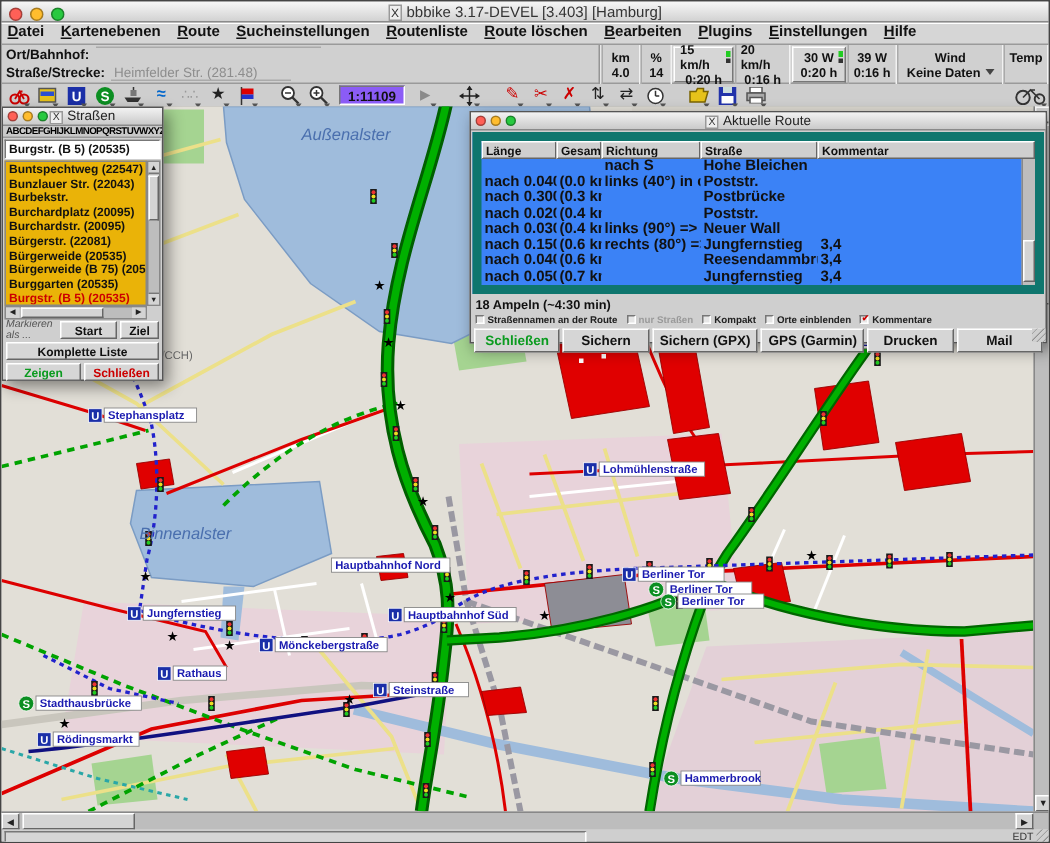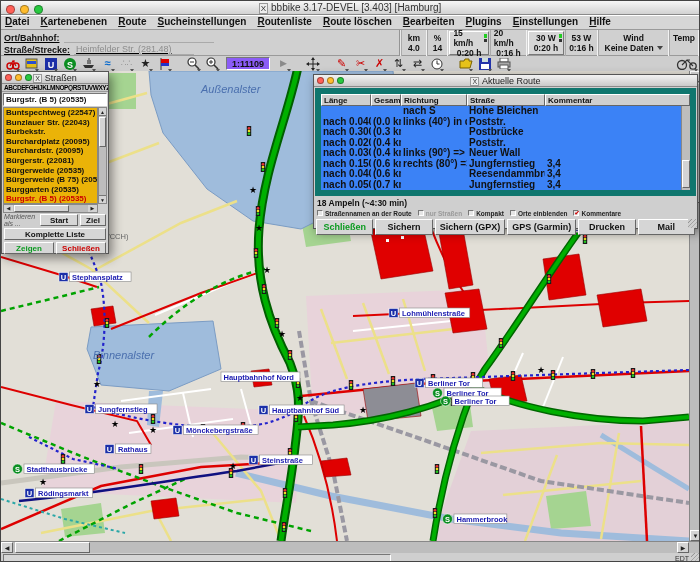--- a/index.html
+++ b/index.html
@@ -14,21 +14,21 @@
   .l.red{background:#ff6057}.l.yellow{background:#ffbd2e}.l.green{background:#28c940}
   .mac-title{position:absolute;left:0;right:0;text-align:center;font-size:10px;color:#333;}
   .xicon{display:inline-block;font-size:8px;border:1px solid #999;background:#eee;padding:0 1px;margin-right:3px;color:#333;}
   
   .menubar{height:15px;background:#d6d6d6;border-bottom:1px solid #9a9a9a;border-top:1px solid #fff;
     display:flex;align-items:flex-start;padding-left:4px;gap:11px;font-size:10px;font-weight:bold;color:#111;}
   .mi{white-space:nowrap;cursor:default;}
   
   .inforow{height:26px;background:#d0d0d0;position:relative;border-bottom:1px solid #9a9a9a;font-size:9px;}
   .inf-left{position:absolute;left:3px;top:1px;}
-  .inf-line{height:12px;display:flex;align-items:flex-end;gap:4px;text-decoration:underline;}
+  .inf-line{height:12px;display:flex;align-items:flex-start;gap:4px;}
   .inf-lbl{font-weight:bold;color:#111;}
   .inf-val{color:#8d8d8d;border-bottom:1px solid #aaa;min-width:120px;padding:0 2px;}
   .inf-panel{position:absolute;right:0;top:0;height:26px;width:300px;display:flex;border-left:2px groove #e8e8e8;margin-left:40px;}
   .cell{border-left:1px solid #aaa;border-right:1px solid #f2f2f2;display:flex;flex-direction:column;
     align-items:center;justify-content:center;font-size:8.5px;line-height:10px;font-weight:bold;color:#111;padding:0 3px;}
   .cell .sub{font-weight:bold;}
   .cell.btn{border:1px solid;border-color:#fff #777 #777 #fff;background:#d6d6d6;margin:1px;position:relative;}
   .ind{position:absolute;right:1px;top:2px;width:3px;height:8px;display:flex;flex-direction:column;gap:1px;}
   .ind i{flex:1;display:block;}
   .ind .g{background:#2c2}.ind .d{background:#333}
@@ -177,21 +177,21 @@
       </div>
       <div class="cell btn" style="width:36px">
         <span>30 W</span>
           <span class="sub">0:20 h</span>
         <span class="ind">
             <i class="g"></i>
             <i class="d"></i>
           </span>
       </div>
       <div class="cell" style="width:34px">
-        <span>53 W</span>
+        <span>39 W</span>
           <span class="sub">0:16 h</span>
       </div>
       <div class="cell wind" style="width:72px">
         <span>Wind</span>
         <span class="sub">
             <span>Keine Daten</span>
             <span class="dntri"></span>
           </span>
       </div>
       <div class="cell" style="flex:1">

